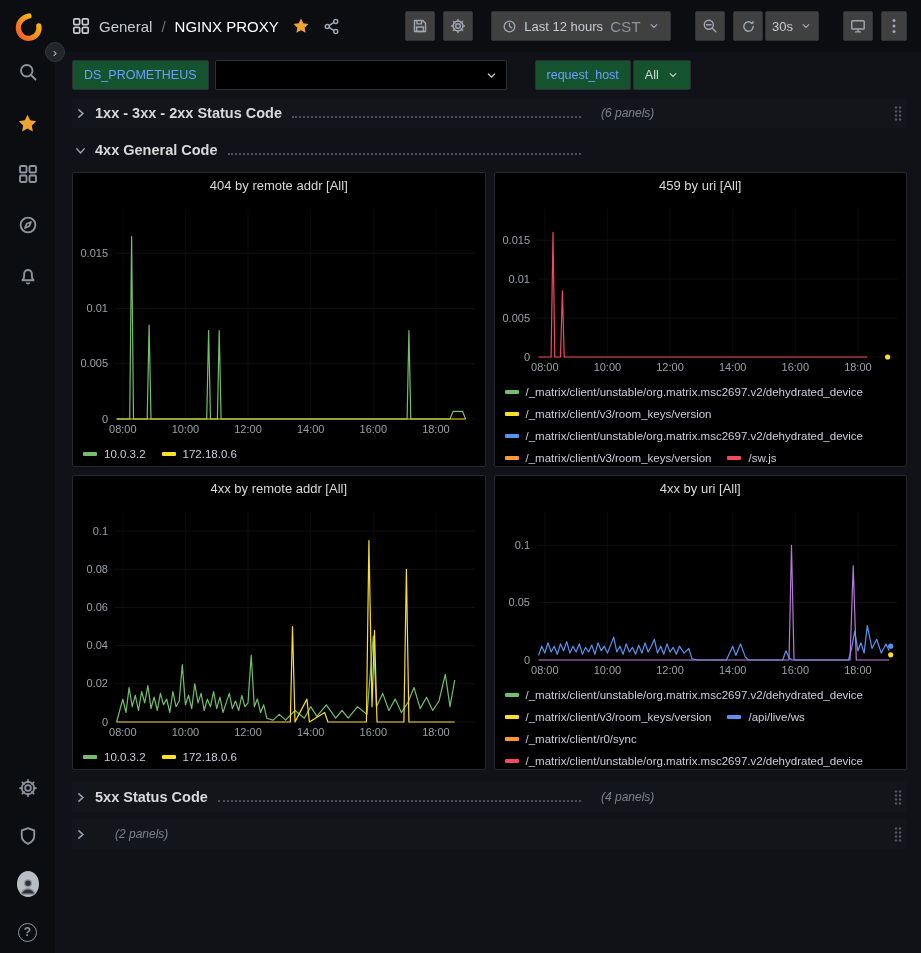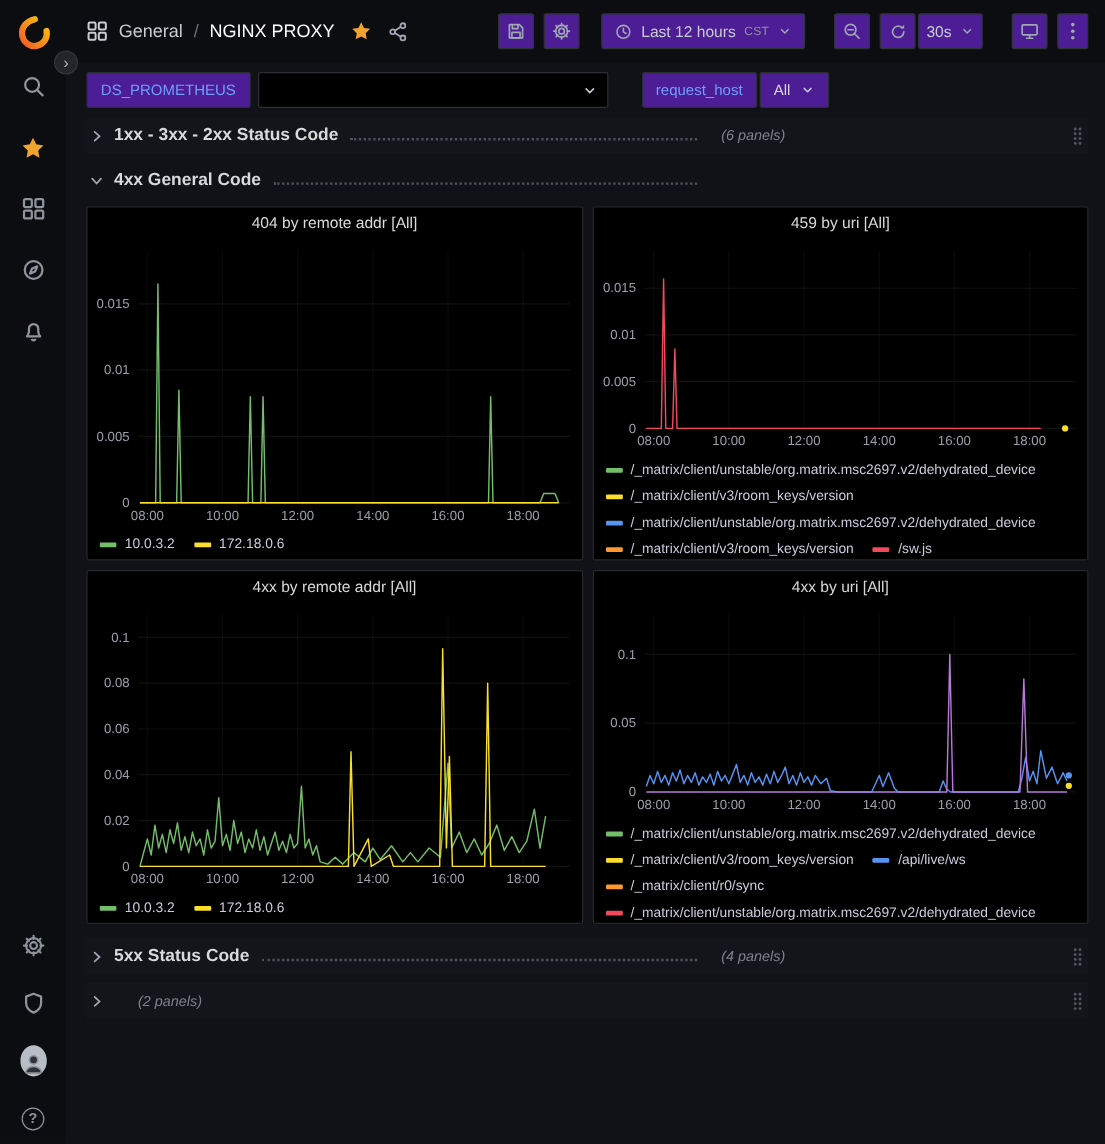--- a/index.html
+++ b/index.html
@@ -38,36 +38,36 @@
     position:absolute; left:55px; top:0; width:866px; height:52px;
     background:#0c0d10; display:flex; align-items:center; padding:0 14px 0 17px;
   }
   .crumb { display:flex; align-items:center; gap:9px; font-size:15px; }
   .crumb .sect { color:#c8cbd0; cursor:pointer; }
   .crumb .sep { color:#6e7279; }
   .crumb .page { color:#ffffff; cursor:pointer; }
   .crumb-extra { display:flex; align-items:center; gap:13px; margin-left:13px; }
   .hright { margin-left:auto; display:flex; align-items:center; gap:8px; }
   .hbtn {
-    height:30px; min-width:30px; background:#4c1d95; border:1px solid #2f3237; border-radius:2px;
+    height:30px; min-width:30px; background:#404040; border:1px solid #2f3237; border-radius:2px;
     display:flex; align-items:center; justify-content:center; gap:7px; padding:0 6px;
     color:#c7cbd1; font-size:13px; cursor:pointer; font-family:inherit;
   }
-  .hbtn .tz { font-size:10px; color:#8e949c; letter-spacing:.3px; }
+  .hbtn .tz { font-size:15px; color:#8e949c; letter-spacing:.3px; }
   .gap-lg { margin-left:10px; }
   .gap-xl { margin-left:16px; }
   
   .main {
     position:absolute; left:55px; top:52px; width:866px; height:901px;
     background:#111217; padding:8px 14px 0 17px; overflow:hidden;
   }
   .vars { display:flex; align-items:center; gap:6px; height:30px; margin-bottom:8px; }
   .varbox {
     height:30px; display:flex; align-items:center; padding:0 11px; gap:8px;
-    background:#4c1d95; border:1px solid #2c2f34; border-radius:2px; font-size:12.5px; cursor:pointer;
+    background:#14532d; border:1px solid #2c2f34; border-radius:2px; font-size:12.5px; cursor:pointer;
   }
   .varbox.link { color:#6e9fff; font-weight:500; }
   .varbox.value { color:#d8d9da; }
   .select-black {
     width:292px; height:30px; background:#000000; border:1px solid #2c2f34; border-radius:2px;
     display:flex; align-items:center; justify-content:flex-end; padding:0 8px; cursor:pointer;
   }
   .ml { margin-left:22px;justify-content:flex-end; }
   
   .rowhead {

